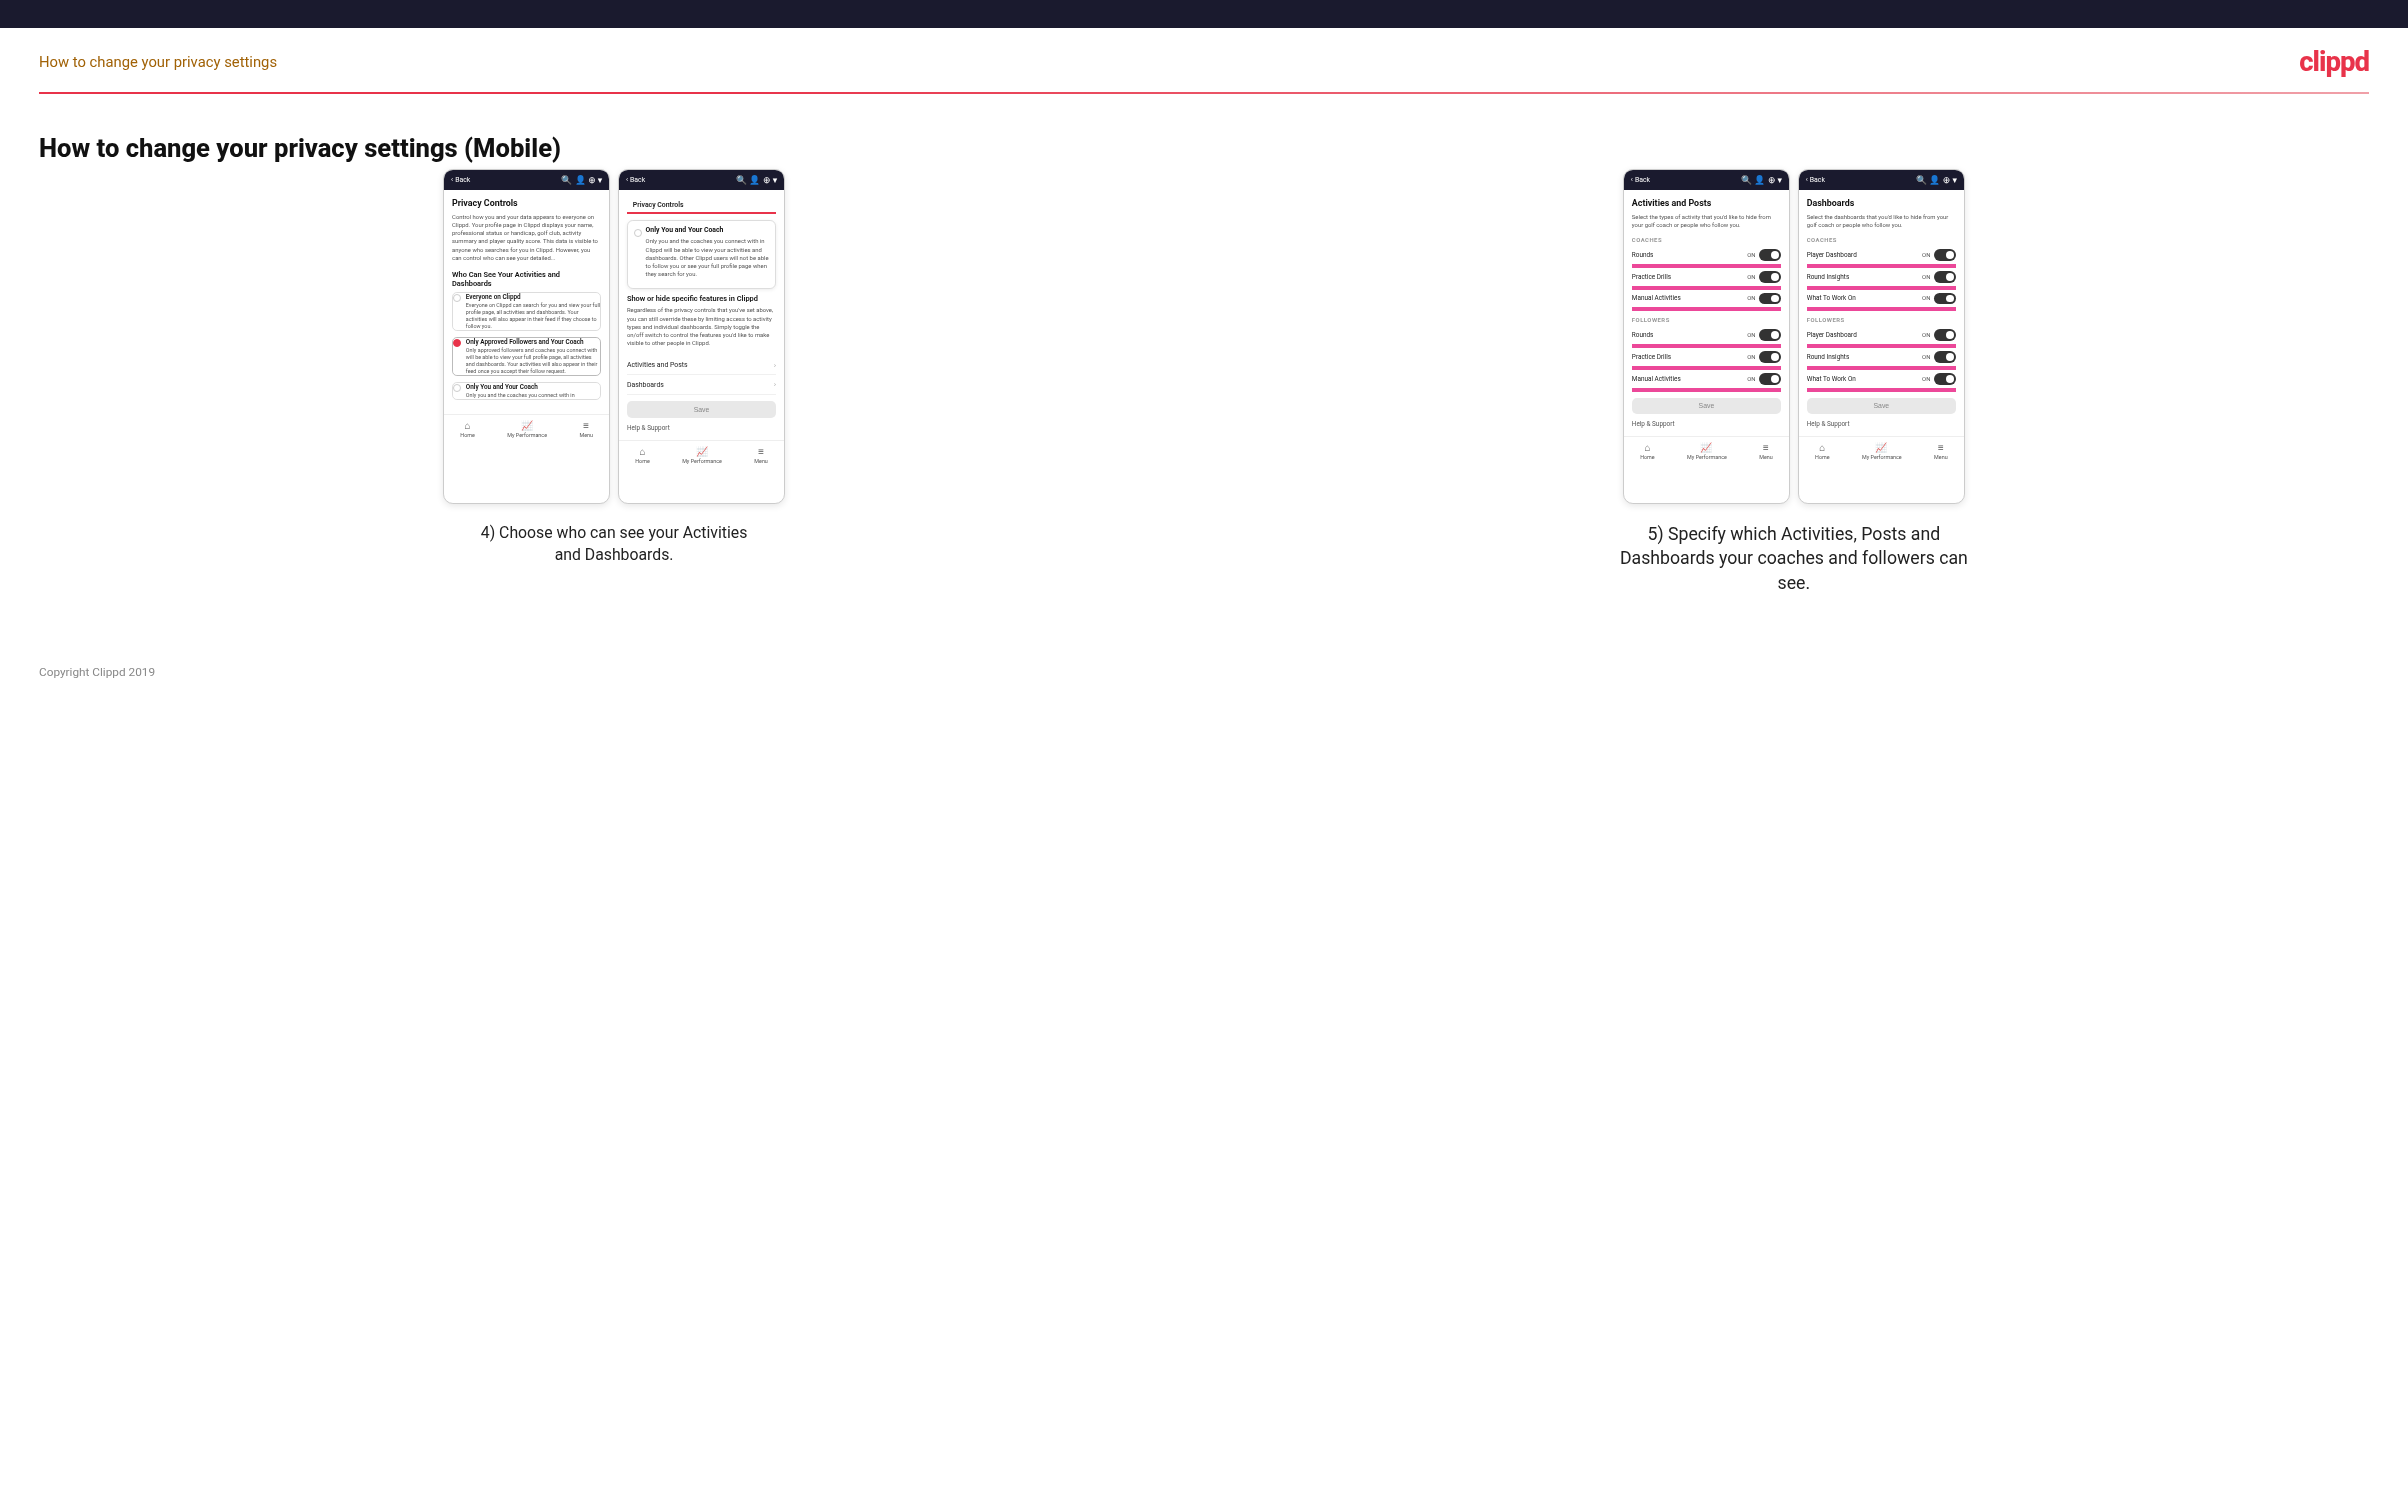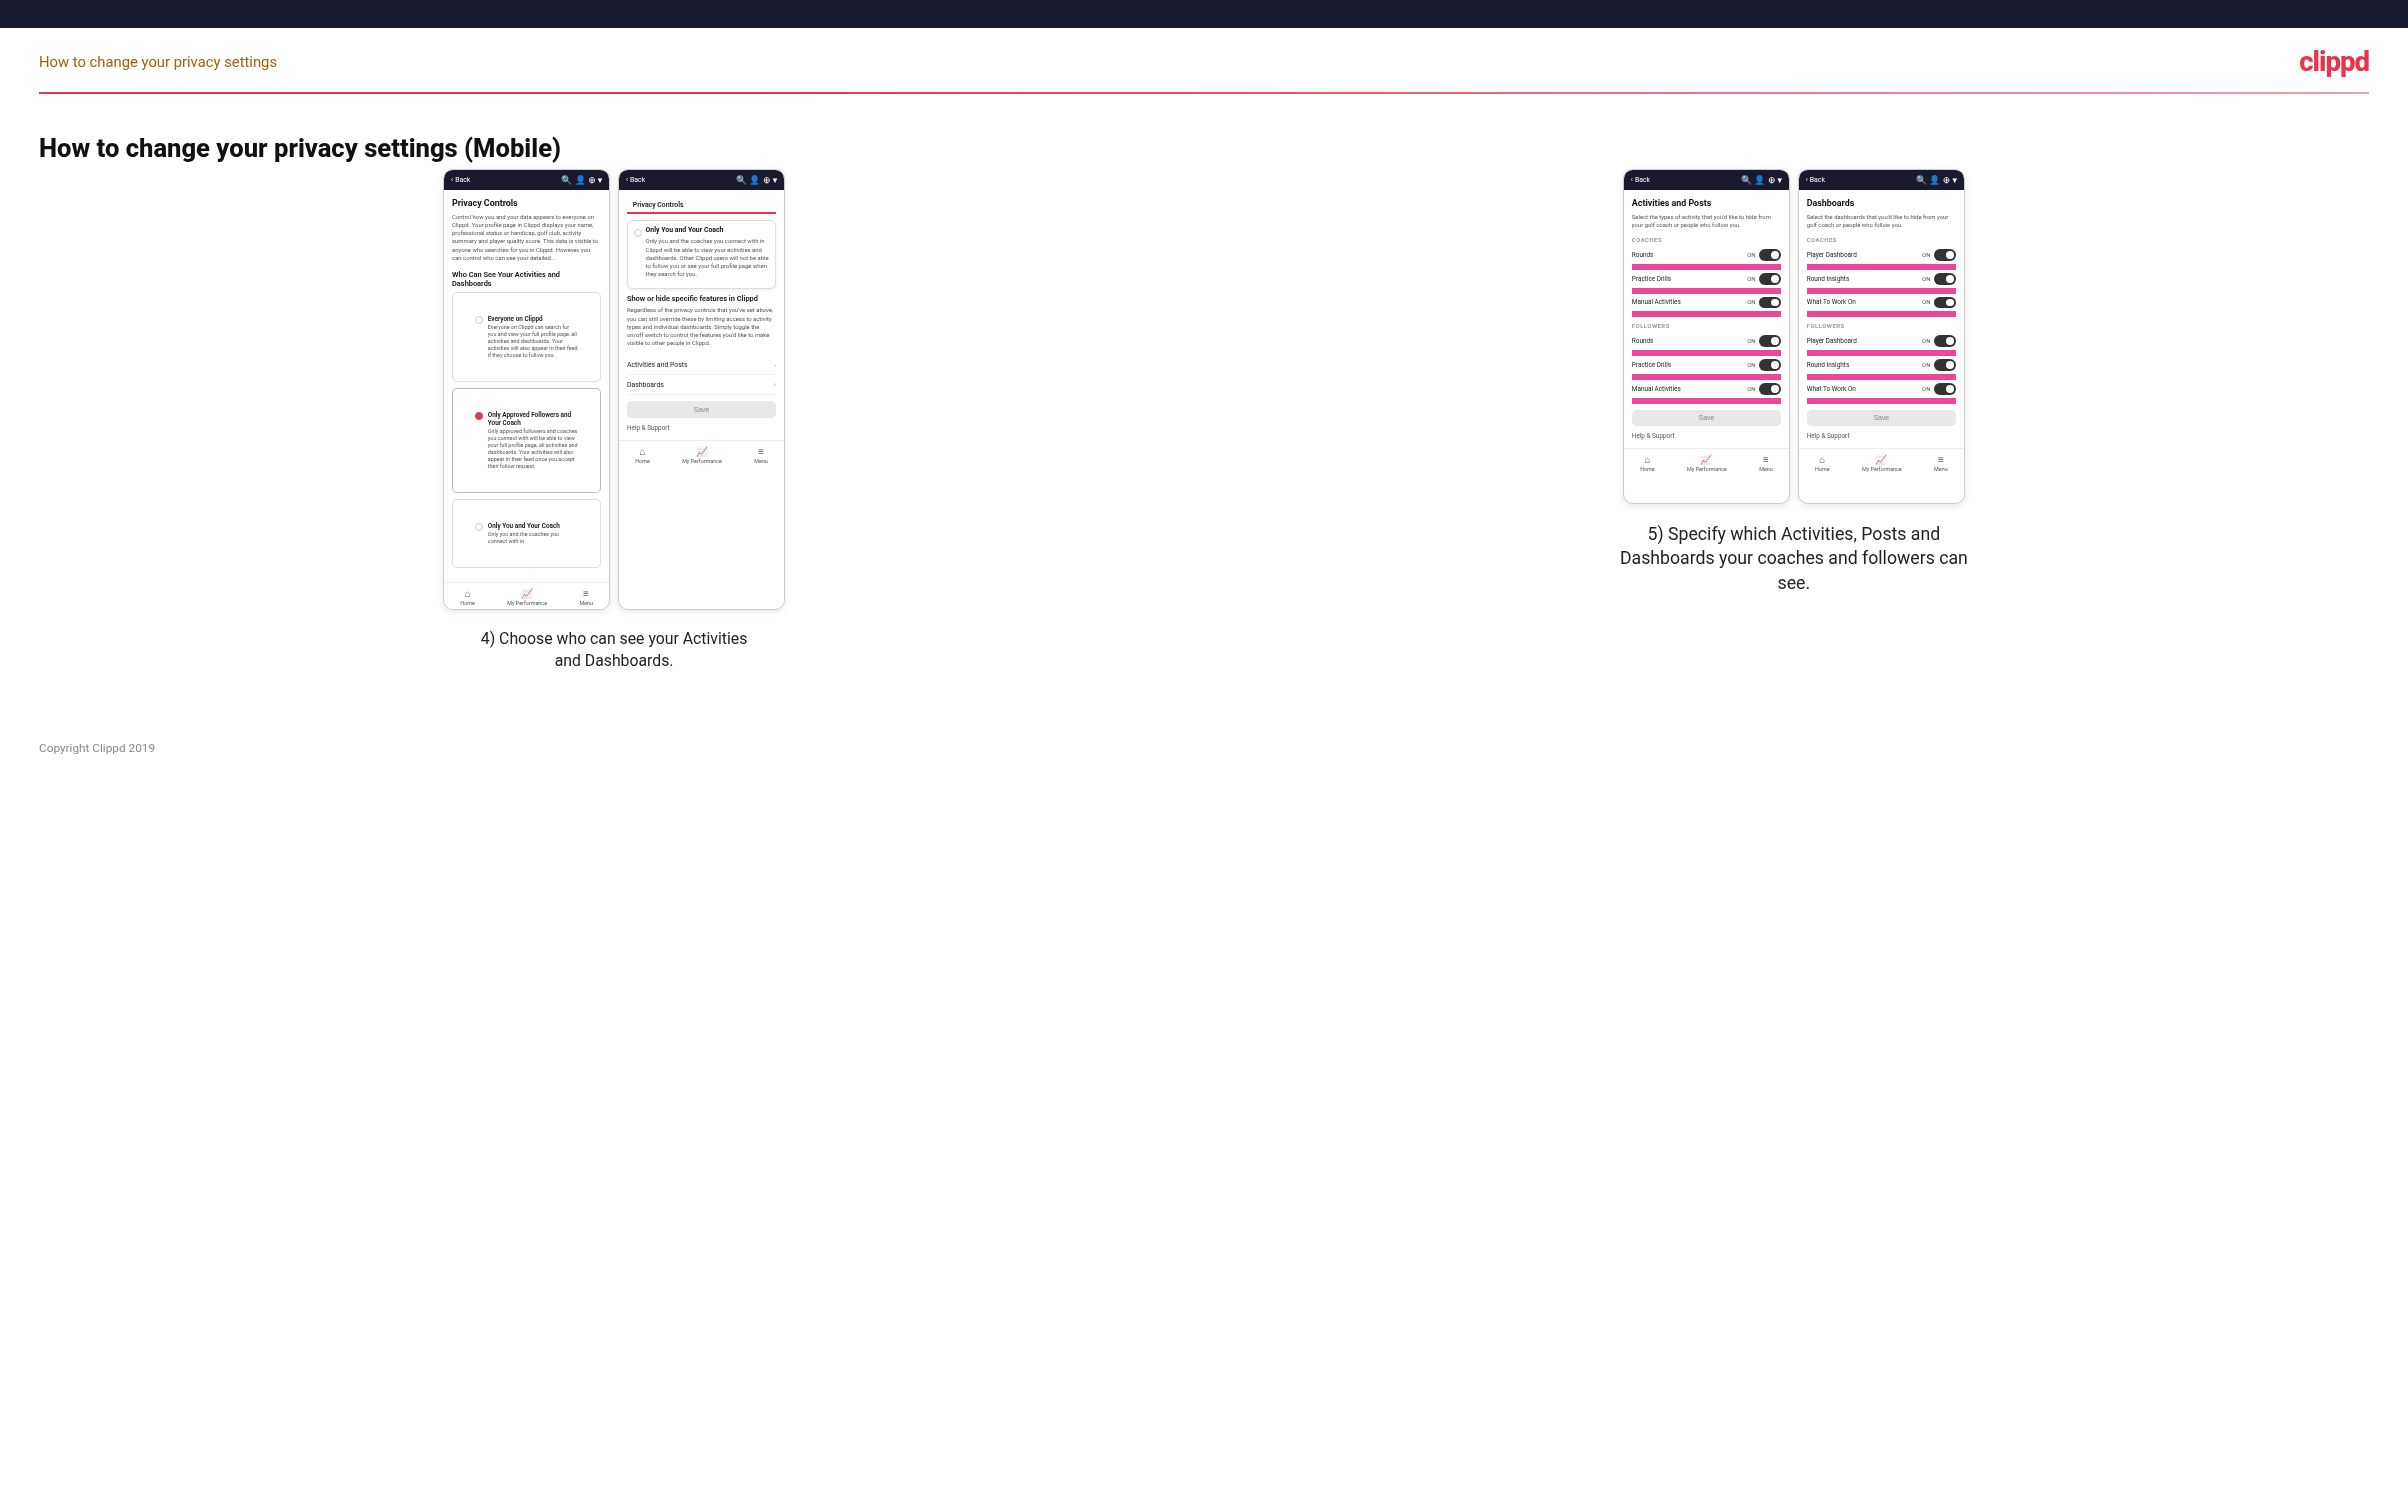--- a/index.html
+++ b/index.html
@@ -126,21 +126,21 @@
       font-size: 7.4px;
       font-weight: 600;
       color: #111;
       margin-bottom: 3.9px;
     }
     .radio-option {
       display: flex;
       align-items: flex-start;
       gap: 4.9px;
       margin-bottom: 5.9px;
-      padding: 22px;
+      padding: 0;
       border: 1px solid #ddd;
       border-radius: 4.9px;
     }
     .radio-option.selected {
       border-color: #bbb;
     }
     .radio-circle {
       width: 7.9px;
       height: 7.9px;
       border-radius: 50%;
@@ -201,21 +201,21 @@
       width: 7.9px;
       height: 7.9px;
       background: #fff;
       border-radius: 50%;
     }
     .toggle-row {
       display: flex;
       align-items: center;
       justify-content: space-between;
       padding: 3px 0;
-      border-bottom: 6px solid #ec4899;
+      border-bottom: 4px solid #ec4899;
     }
     .toggle-label {
       font-size: 6.4px;
       color: #222;
     }
     .section-label {
       font-size: 5.9px;
       font-weight: 700;
       color: #999;
       letter-spacing: 0.5px;

